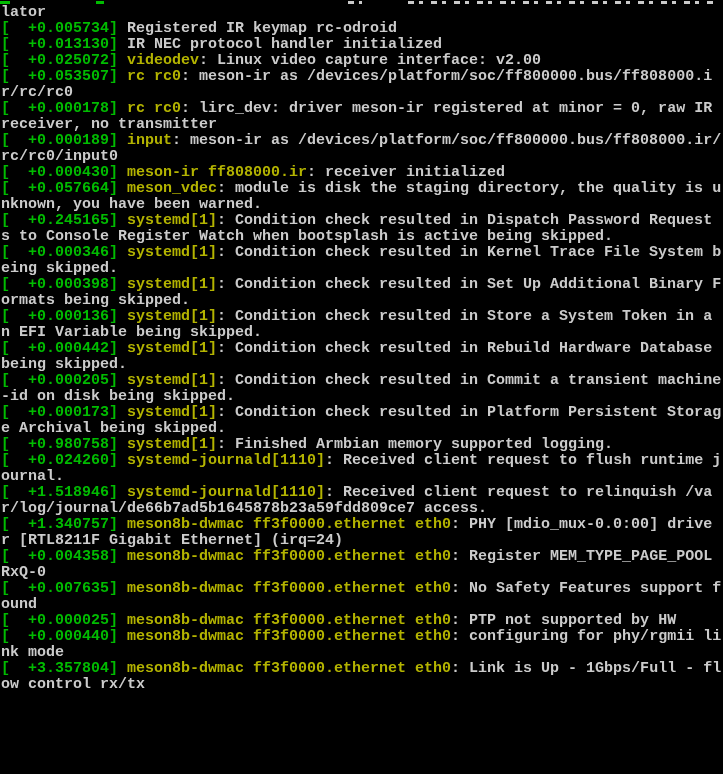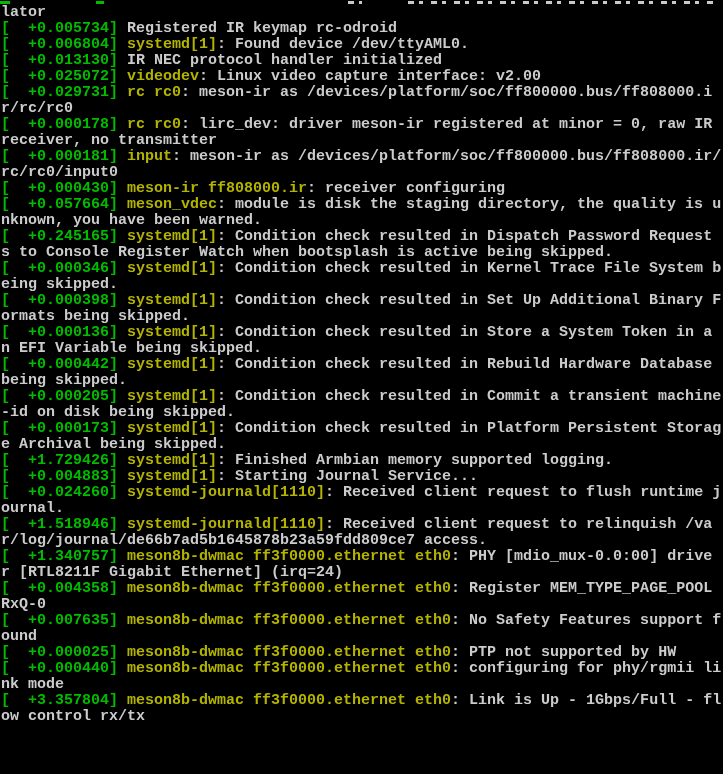--- a/index.html
+++ b/index.html
@@ -62,37 +62,35 @@
 <div class="screen">
   <div class="sliver">
     <span class="frag g" style="left:0px; width:10px"></span>
     <span class="frag g" style="left:96px; width:8px"></span>
     <span class="frag t" style="left:348px; width:14px"></span>
     <span class="frag t" style="left:408px; width:309px"></span>
   </div>
   <div class="log">
       <div class="line"><span class="msg">lator</span></div>
       <div class="line"><span class="ts">[  +0.005734] </span><span class="msg">Registered IR keymap rc-odroid</span></div>
-      <div class="line"><span class="ts">[  +0.006804] </span><span class="tag">systemd[1]</span><span class="msg">: Found device /dev/ttyAML0.</span></div>
       <div class="line"><span class="ts">[  +0.013130] </span><span class="msg">IR NEC protocol handler initialized</span></div>
       <div class="line"><span class="ts">[  +0.025072] </span><span class="tag">videodev</span><span class="msg">: Linux video capture interface: v2.00</span></div>
-      <div class="line"><span class="ts">[  +0.029731] </span><span class="tag">rc rc0</span><span class="msg">: meson-ir as /devices/platform/soc/ff800000.bus/ff808000.ir/rc/rc0</span></div>
+      <div class="line"><span class="ts">[  +0.053507] </span><span class="tag">rc rc0</span><span class="msg">: meson-ir as /devices/platform/soc/ff800000.bus/ff808000.ir/rc/rc0</span></div>
       <div class="line"><span class="ts">[  +0.000178] </span><span class="tag">rc rc0</span><span class="msg">: lirc_dev: driver meson-ir registered at minor = 0, raw IR receiver, no transmitter</span></div>
-      <div class="line"><span class="ts">[  +0.000181] </span><span class="tag">input</span><span class="msg">: meson-ir as /devices/platform/soc/ff800000.bus/ff808000.ir/rc/rc0/input0</span></div>
-      <div class="line"><span class="ts">[  +0.000430] </span><span class="tag">meson-ir ff808000.ir</span><span class="msg">: receiver configuring</span></div>
+      <div class="line"><span class="ts">[  +0.000189] </span><span class="tag">input</span><span class="msg">: meson-ir as /devices/platform/soc/ff800000.bus/ff808000.ir/rc/rc0/input0</span></div>
+      <div class="line"><span class="ts">[  +0.000430] </span><span class="tag">meson-ir ff808000.ir</span><span class="msg">: receiver initialized</span></div>
       <div class="line"><span class="ts">[  +0.057664] </span><span class="tag">meson_vdec</span><span class="msg">: module is disk the staging directory, the quality is unknown, you have been warned.</span></div>
       <div class="line"><span class="ts">[  +0.245165] </span><span class="tag">systemd[1]</span><span class="msg">: Condition check resulted in Dispatch Password Requests to Console Register Watch when bootsplash is active being skipped.</span></div>
       <div class="line"><span class="ts">[  +0.000346] </span><span class="tag">systemd[1]</span><span class="msg">: Condition check resulted in Kernel Trace File System being skipped.</span></div>
       <div class="line"><span class="ts">[  +0.000398] </span><span class="tag">systemd[1]</span><span class="msg">: Condition check resulted in Set Up Additional Binary Formats being skipped.</span></div>
       <div class="line"><span class="ts">[  +0.000136] </span><span class="tag">systemd[1]</span><span class="msg">: Condition check resulted in Store a System Token in an EFI Variable being skipped.</span></div>
       <div class="line"><span class="ts">[  +0.000442] </span><span class="tag">systemd[1]</span><span class="msg">: Condition check resulted in Rebuild Hardware Database being skipped.</span></div>
       <div class="line"><span class="ts">[  +0.000205] </span><span class="tag">systemd[1]</span><span class="msg">: Condition check resulted in Commit a transient machine-id on disk being skipped.</span></div>
       <div class="line"><span class="ts">[  +0.000173] </span><span class="tag">systemd[1]</span><span class="msg">: Condition check resulted in Platform Persistent Storage Archival being skipped.</span></div>
-      <div class="line"><span class="ts">[  +1.729426] </span><span class="tag">systemd[1]</span><span class="msg">: Finished Armbian memory supported logging.</span></div>
-      <div class="line"><span class="ts">[  +0.004883] </span><span class="tag">systemd[1]</span><span class="msg">: Starting Journal Service...</span></div>
+      <div class="line"><span class="ts">[  +0.980758] </span><span class="tag">systemd[1]</span><span class="msg">: Finished Armbian memory supported logging.</span></div>
       <div class="line"><span class="ts">[  +0.024260] </span><span class="tag">systemd-journald[1110]</span><span class="msg">: Received client request to flush runtime journal.</span></div>
       <div class="line"><span class="ts">[  +1.518946] </span><span class="tag">systemd-journald[1110]</span><span class="msg">: Received client request to relinquish /var/log/journal/de66b7ad5b1645878b23a59fdd809ce7 access.</span></div>
       <div class="line"><span class="ts">[  +1.340757] </span><span class="tag">meson8b-dwmac ff3f0000.ethernet eth0</span><span class="msg">: PHY [mdio_mux-0.0:00] driver [RTL8211F Gigabit Ethernet] (irq=24)</span></div>
       <div class="line"><span class="ts">[  +0.004358] </span><span class="tag">meson8b-dwmac ff3f0000.ethernet eth0</span><span class="msg">: Register MEM_TYPE_PAGE_POOL RxQ-0</span></div>
       <div class="line"><span class="ts">[  +0.007635] </span><span class="tag">meson8b-dwmac ff3f0000.ethernet eth0</span><span class="msg">: No Safety Features support found</span></div>
       <div class="line"><span class="ts">[  +0.000025] </span><span class="tag">meson8b-dwmac ff3f0000.ethernet eth0</span><span class="msg">: PTP not supported by HW</span></div>
       <div class="line"><span class="ts">[  +0.000440] </span><span class="tag">meson8b-dwmac ff3f0000.ethernet eth0</span><span class="msg">: configuring for phy/rgmii link mode</span></div>
       <div class="line"><span class="ts">[  +3.357804] </span><span class="tag">meson8b-dwmac ff3f0000.ethernet eth0</span><span class="msg">: Link is Up - 1Gbps/Full - flow control rx/tx</span></div>
     </div>
 </div>

